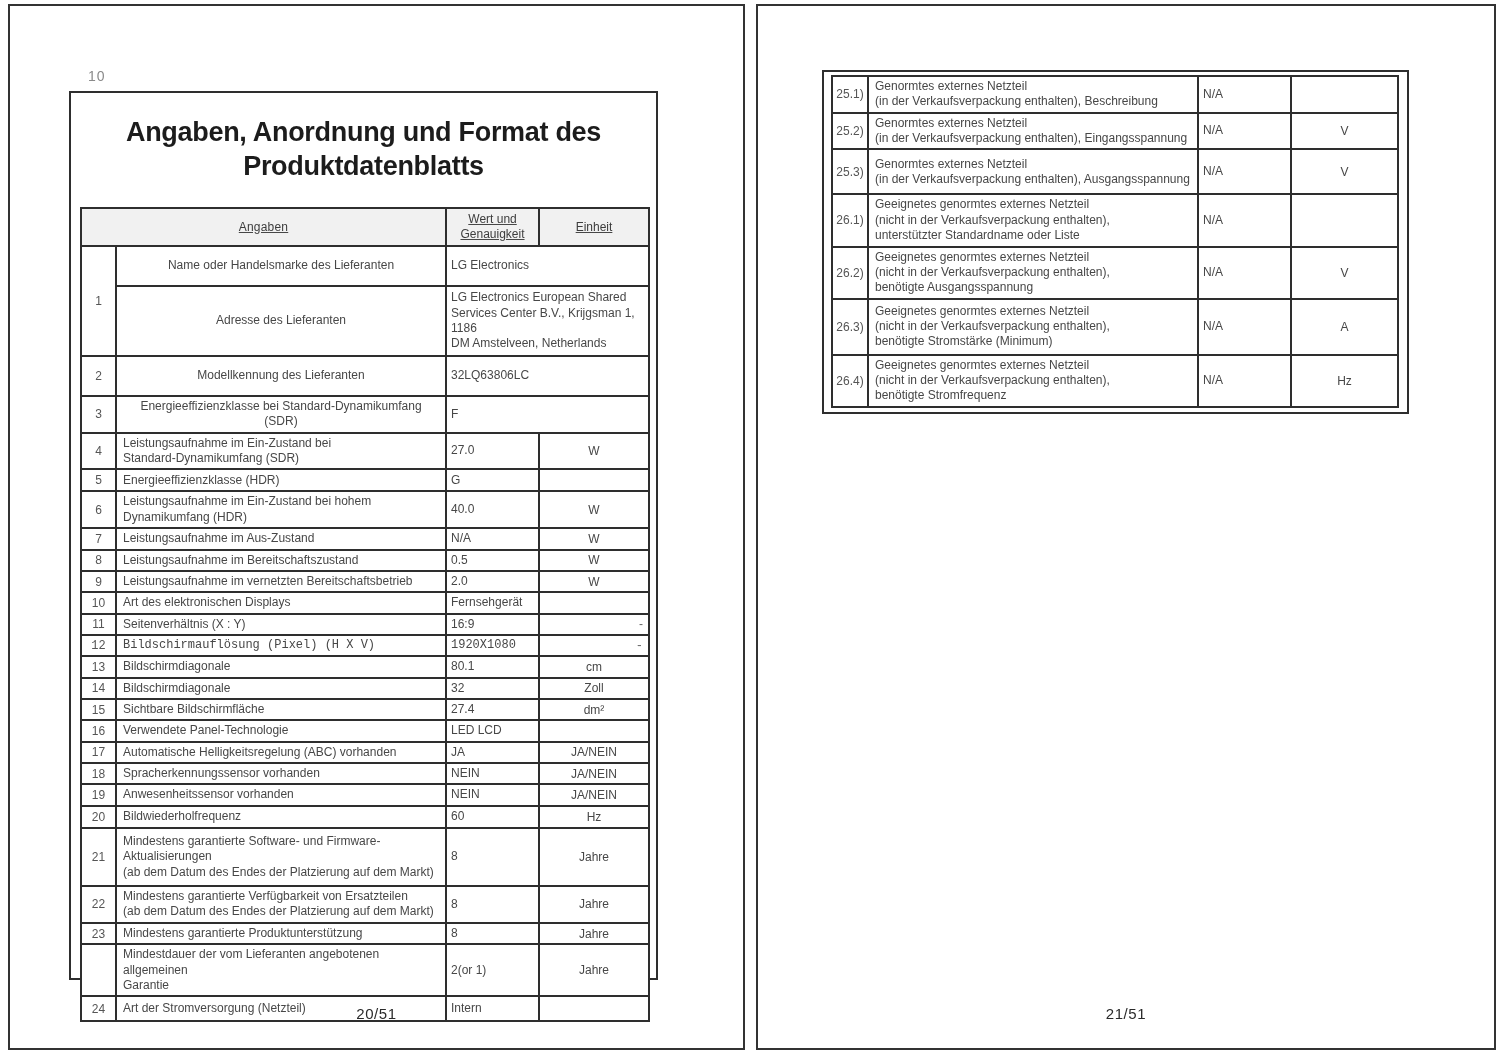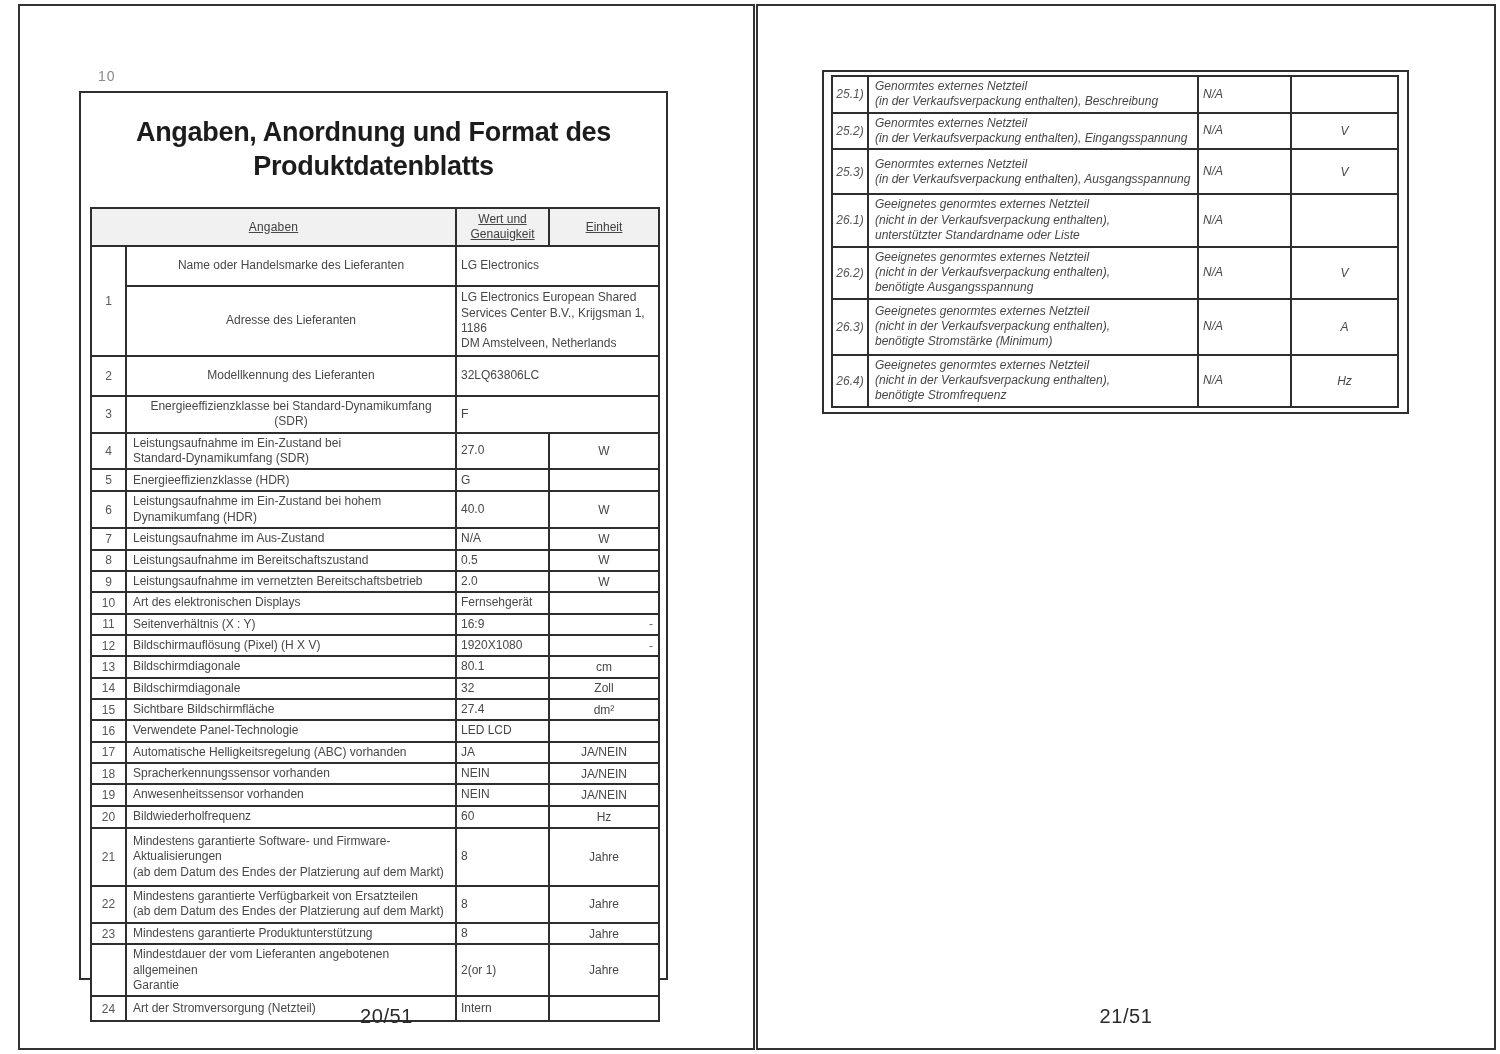--- a/index.html
+++ b/index.html
@@ -1,37 +1,37 @@
 <!DOCTYPE html>
 <html><head>
 <meta charset="utf-8">
 <style>
   html,body{margin:0;padding:0;background:#ffffff;}
   body{width:1500px;height:1054px;position:relative;font-family:"Liberation Sans",sans-serif;color:#474747;}
   .page{position:absolute;top:4px;height:1042px;border:2px solid #333;background:#fff;}
-  #page-left{left:18px;width:733px;}
+  #page-left{left:8px;width:733px;}
   #page-right{left:756px;width:736px;}
   .corner-label{position:absolute;left:78px;top:62px;font-size:14px;color:#8a8a8a;letter-spacing:1px;}
   .frame{position:absolute;border:2px solid #2e2e2e;background:#fff;}
   #frame-left{left:59px;top:85px;width:585px;height:885px;}
   #frame-right{left:64px;top:64px;width:583px;height:340px;}
   .doc-title{margin-top:22px;text-align:center;font-size:27px;font-weight:bold;color:#1c1c1c;line-height:1.27;white-space:pre-line;letter-spacing:-0.3px;}
   table.spec{border-collapse:collapse;table-layout:fixed;position:absolute;background:#fff;}
   #table-left{left:9px;top:114px;width:568px;}
-  #table-right{left:7px;top:3px;width:566px;font-style:italic;}
+  #table-right{left:7px;top:3px;width:566px;}
   table.spec td, table.spec th{border:2px solid #2e2e2e;font-size:12px;font-weight:normal;vertical-align:middle;overflow:hidden;}
   table.spec th{background:#f1f1f1;color:#3d3d3d;white-space:pre-line;line-height:1.25;padding:3px 4px;}
   th.h-angaben{font-weight:bold;font-size:13px;letter-spacing:0.2px;color:#222;}
   td.num{text-align:center;color:#555;font-size:13px;padding:1px 2px;}
   td.lbl{text-align:left;padding:2px 6px;line-height:1.28;white-space:pre-line;}
   td.lbl.ctr{text-align:center;}
   td.val{padding:2px 4px;line-height:1.28;white-space:pre-line;}
   td.unit{text-align:center;padding:2px 4px;}
   td.unit.dash{text-align:right;padding-right:5px;color:#666;}
-  .footer-label{position:absolute;top:999px;width:100%;text-align:center;font-size:20px;color:#2a2a2a;letter-spacing:0.6px;}
+  .footer-label{position:absolute;top:999px;width:100%;text-align:center;font-size:15px;color:#2a2a2a;letter-spacing:0.6px;}
 </style>
 </head>
 <body>
 
 <div class="page" id="page-left">
   <div class="corner-label">10</div>
   <div class="frame" id="frame-left">
     <div class="doc-title">Angaben, Anordnung und Format des
 Produktdatenblatts</div>
     <table class="spec" id="table-left">
@@ -114,21 +114,21 @@
             <td class="lbl">Art des elektronischen Displays</td>
             <td class="val">Fernsehgerät</td>
             <td class="unit"></td>
           </tr>
           <tr style="height: 21px; margin-top: 21px;">
             <td class="num">11</td>
             <td class="lbl">Seitenverhältnis (X : Y)</td>
             <td class="val">16:9</td>
             <td class="unit dash">-</td>
           </tr>
-          <tr style="height: 21px;">
+          <tr style="height: 21px; font-family: Liberation Mono, monospace;">
             <td class="num">12</td>
             <td class="lbl">Bildschirmauflösung (Pixel) (H X V)</td>
             <td class="val">1920X1080</td>
             <td class="unit dash">-</td>
           </tr>
           <tr style="height: 21px;">
             <td class="num">13</td>
             <td class="lbl">Bildschirmdiagonale</td>
             <td class="val">80.1</td>
             <td class="unit">cm</td>

